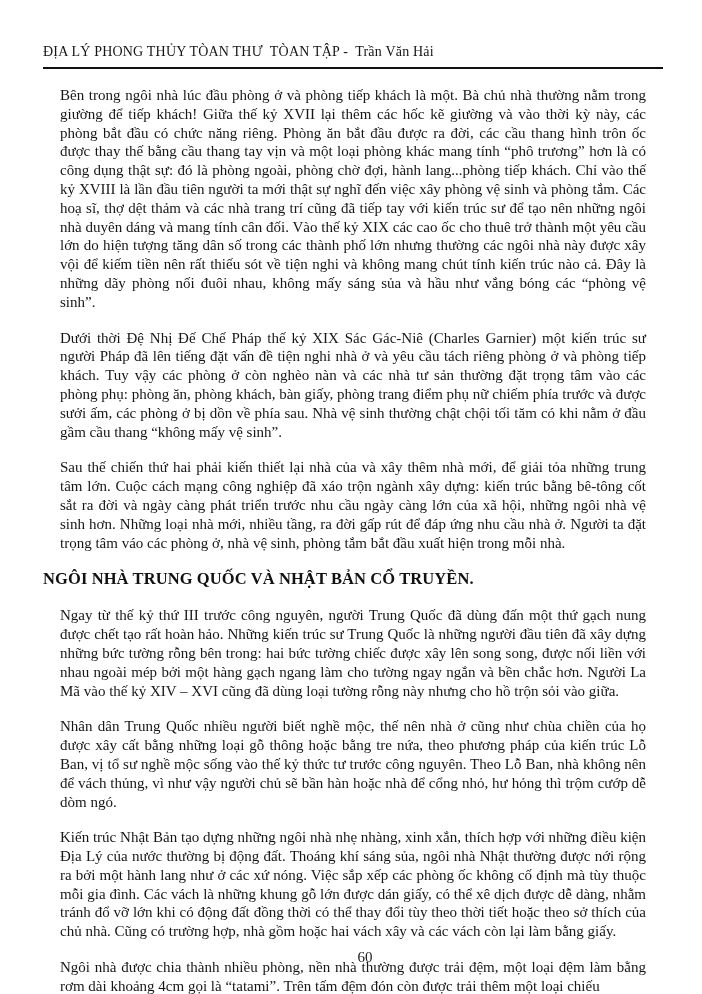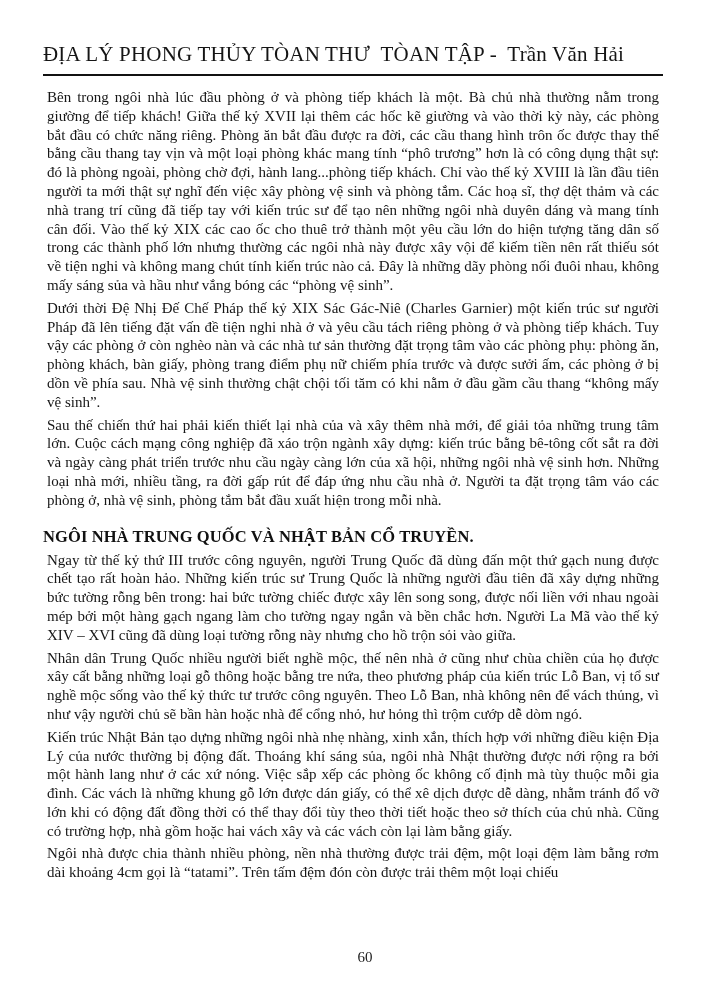--- a/index.html
+++ b/index.html
@@ -21,36 +21,36 @@
     width: 702px;
     height: 994px;
     box-sizing: border-box;
     padding: 42px 39px 0 43px;
     background: #ffffff;
   }
   .header {
     margin: 0 0 2px 0;
   }
   .header-title {
-    font-size: 21px;
+    font-size: 14px;
     letter-spacing: 0.2px;
     white-space: pre;
     color: #151515;
   }
   .header-rule {
     border: none;
     border-top: 2px solid #111111;
     margin: 7px 0 0 0;
     height: 0;
   }
   .body-text {
     margin-top: 12px;
   }
   .body-text p {
-    margin: 4px;
+    margin: 17px;
     font-size: 15px;
     line-height: 18.8px;
     text-align: justify;
     text-justify: inter-word;
     color: #161616;
   }
   .section-heading {
     margin: 17px 0 1px 0;
     font-size: 16.5px;
     font-weight: bold;

